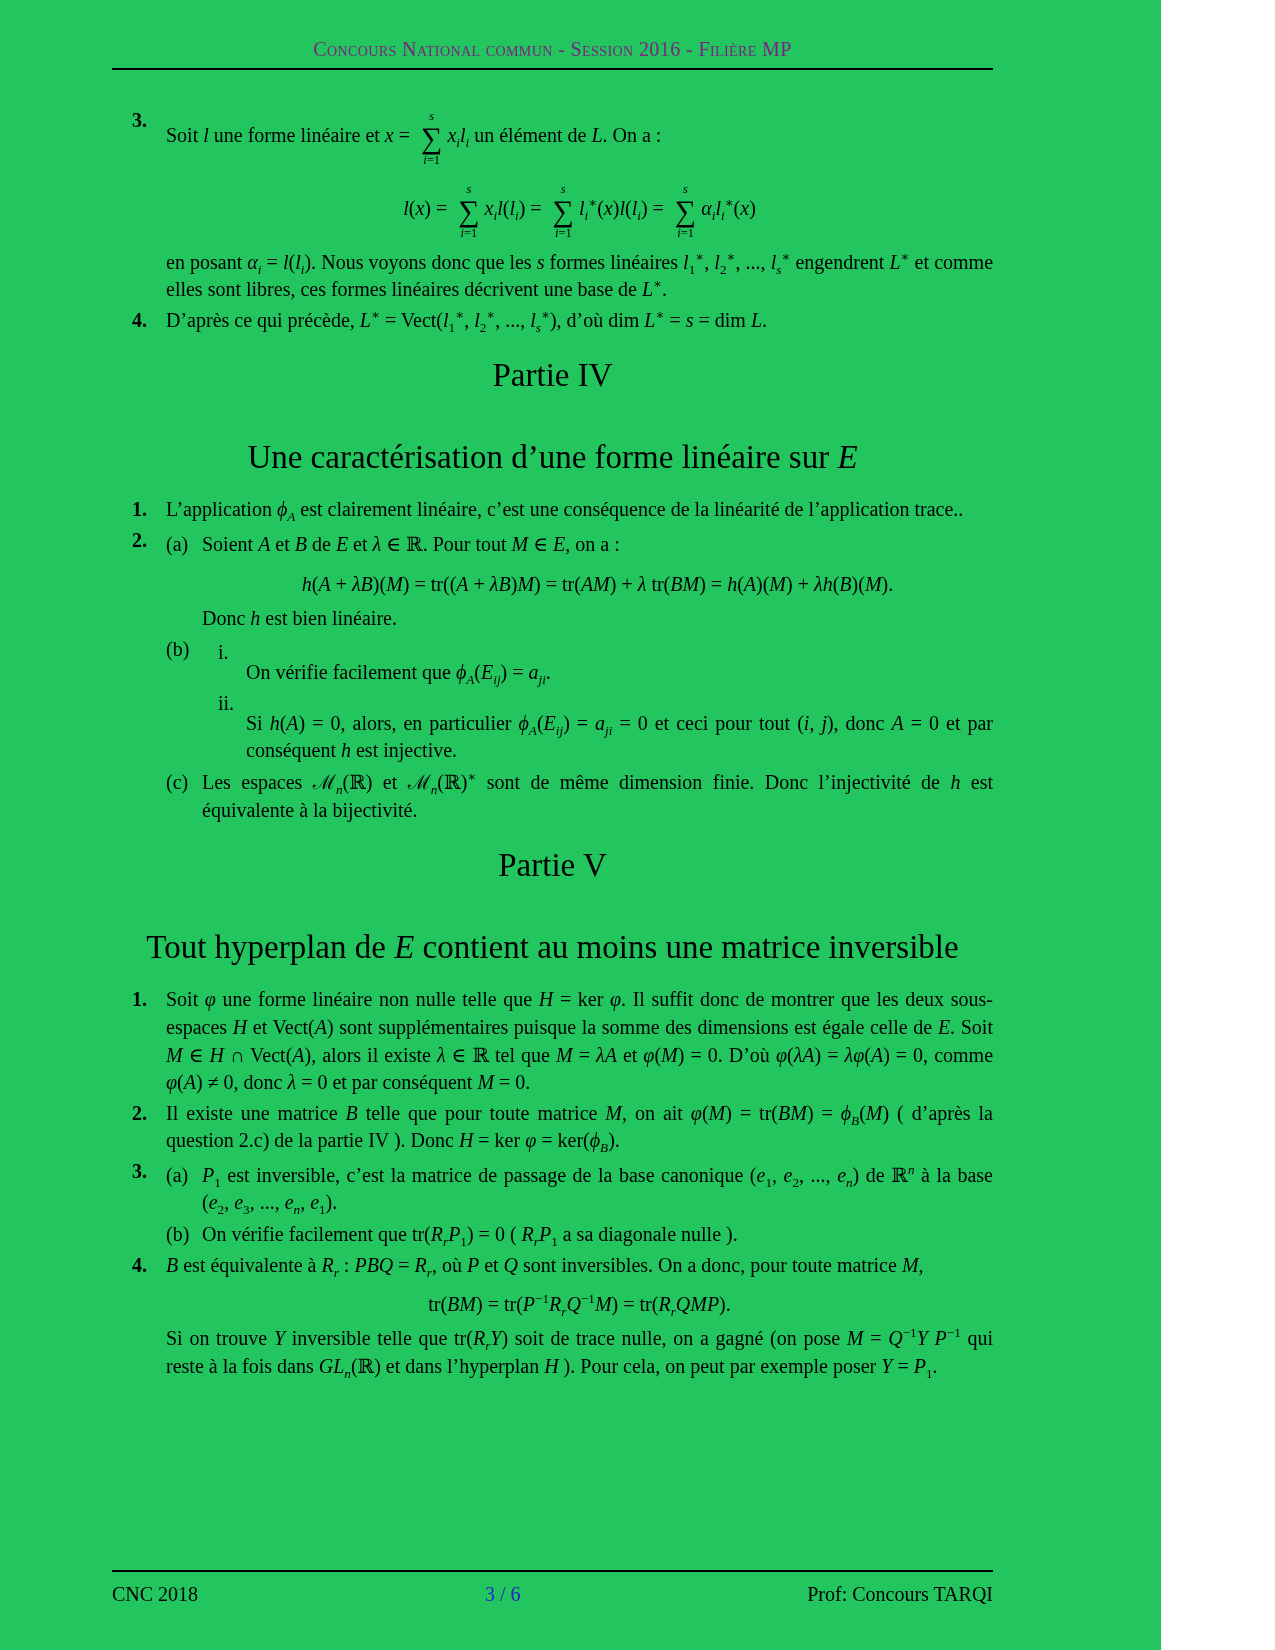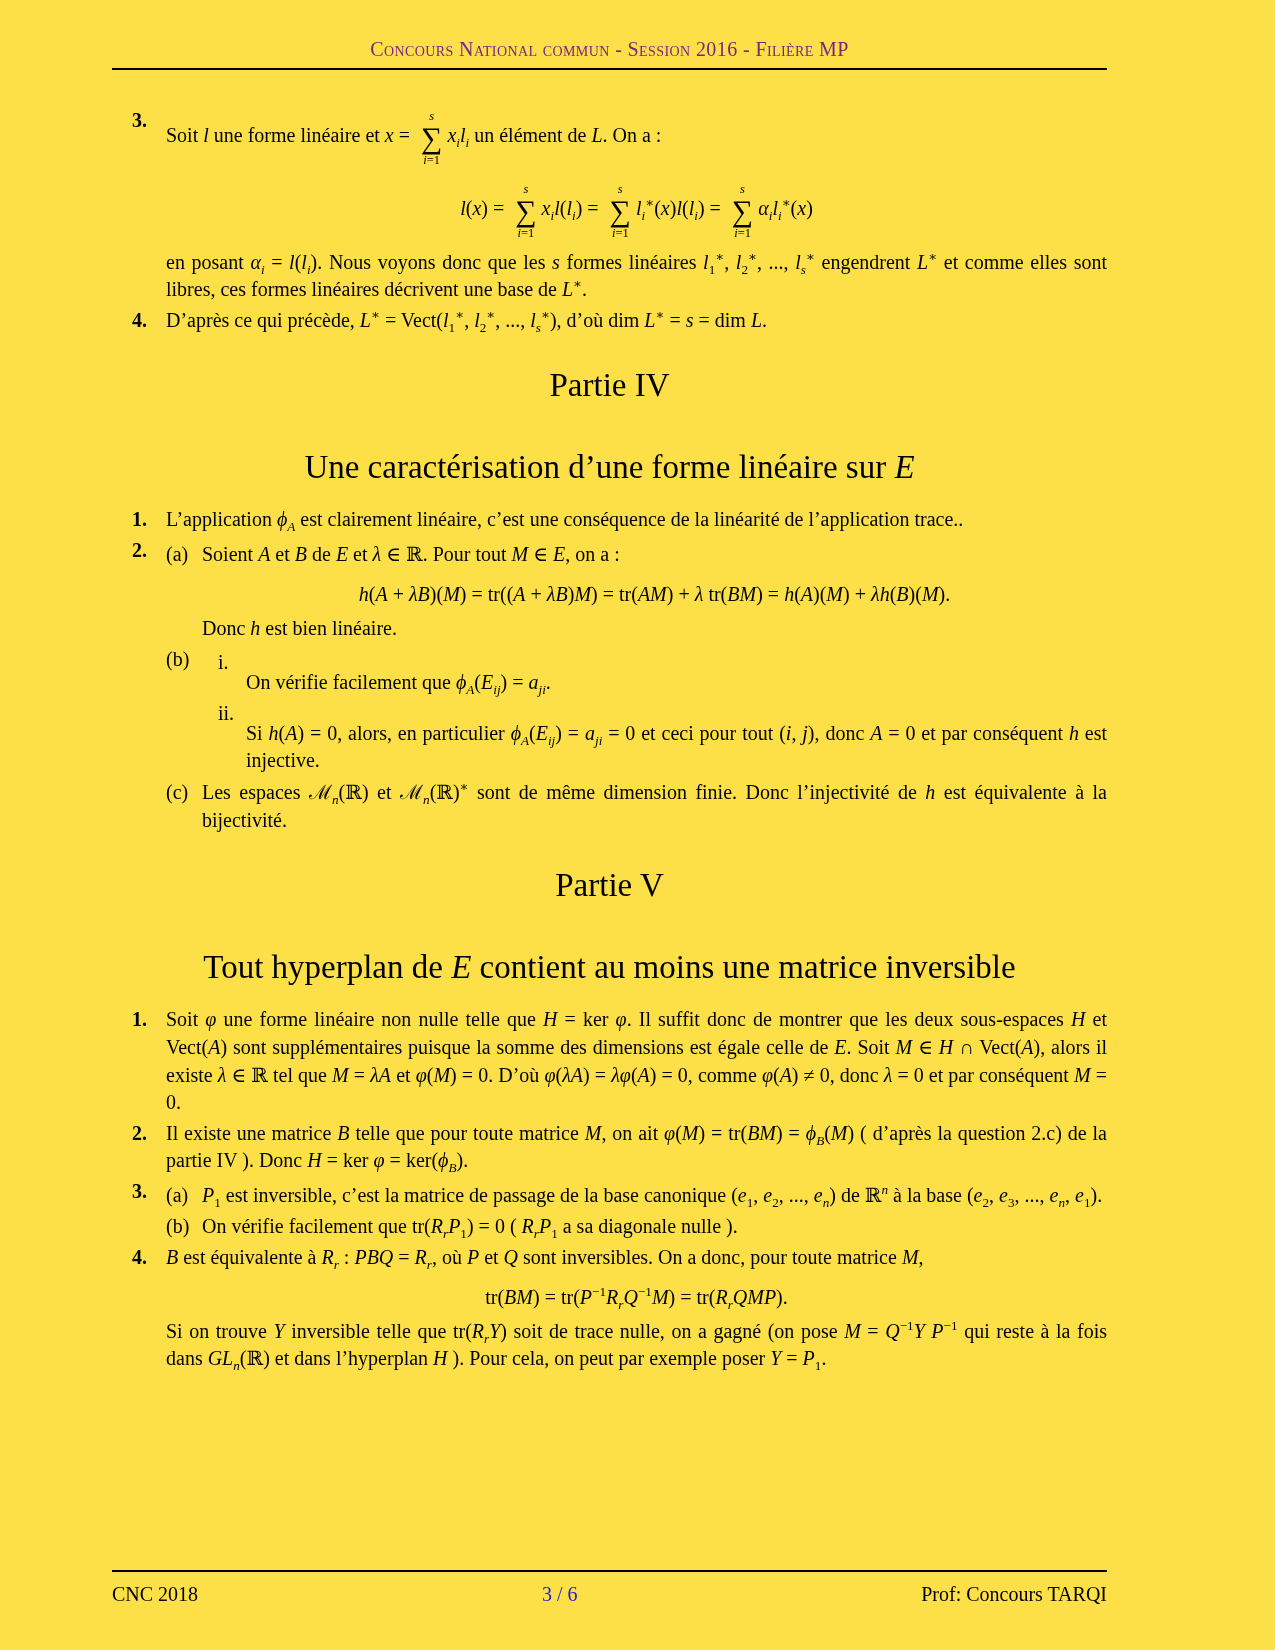--- a/index.html
+++ b/index.html
@@ -1,17 +1,17 @@
 <!DOCTYPE html>
 <html style="--header-purple: #7B2382; --link-blue: #2222CC;"><head>
 <meta charset="utf-8">
 <style>
   html, body { margin: 0; padding: 0; background: #ffffff; }
   .page {
-    width: 1275px; height: 1650px; position: relative; background: #fde047;
+    width: 1161px; height: 1650px; position: relative; background: #22c55e;
     font-family: "Liberation Serif", "DejaVu Serif", serif;
     font-size: 20px; color: #000; box-sizing: border-box; overflow: hidden;
   }
   .header { position: absolute; top: 38px; left: 112px; right: 168px; }
   .header-title {
     text-align: center; font-variant: small-caps; letter-spacing: 0.4px;
     color: var(--header-purple, #7B2382); font-size: 20px;
   }
   .header-rule { border-bottom: 2px solid #000; margin-top: 7px; }
 
@@ -25,21 +25,21 @@
 
   .sub { display: flex; margin-top: 4px; }
   .sub > .slabel { flex: 0 0 36px; line-height: 1.38; }
   .sub > .sbody { flex: 1; min-width: 0; }
   .subsub { display: flex; margin-top: 3px; margin-left: 16px; }
   .subsub > .rlabel { flex: 0 0 28px; line-height: 1.38; text-align: left; }
   .subsub > .rbody { flex: 1; min-width: 0; margin-top: 20px; }
 
   .eq { text-align: center; margin: 12px 0 8px 0; line-height: 1.3; }
 
-  .part-title { text-align: center; font-size: 33px; line-height: 1.3; margin-top: 30px; }
+  .part-title { text-align: center; font-size: 33px; line-height: 1.3; margin-top: 20px; }
   .part-sub { text-align: center; font-size: 33px; line-height: 1.25; margin-bottom: 18px; margin-top: 40px; }
 
   sup, sub { font-size: 66%; line-height: 0; }
 
   .bigop {
     display: inline-flex; flex-direction: column; align-items: center;
     vertical-align: middle; line-height: 1; margin: 2px 5px 0 6px;
   }
   .bigop .op { font-size: 30px; line-height: 1; }
   .bigop .lim { font-size: 12.5px; line-height: 1.15; }

